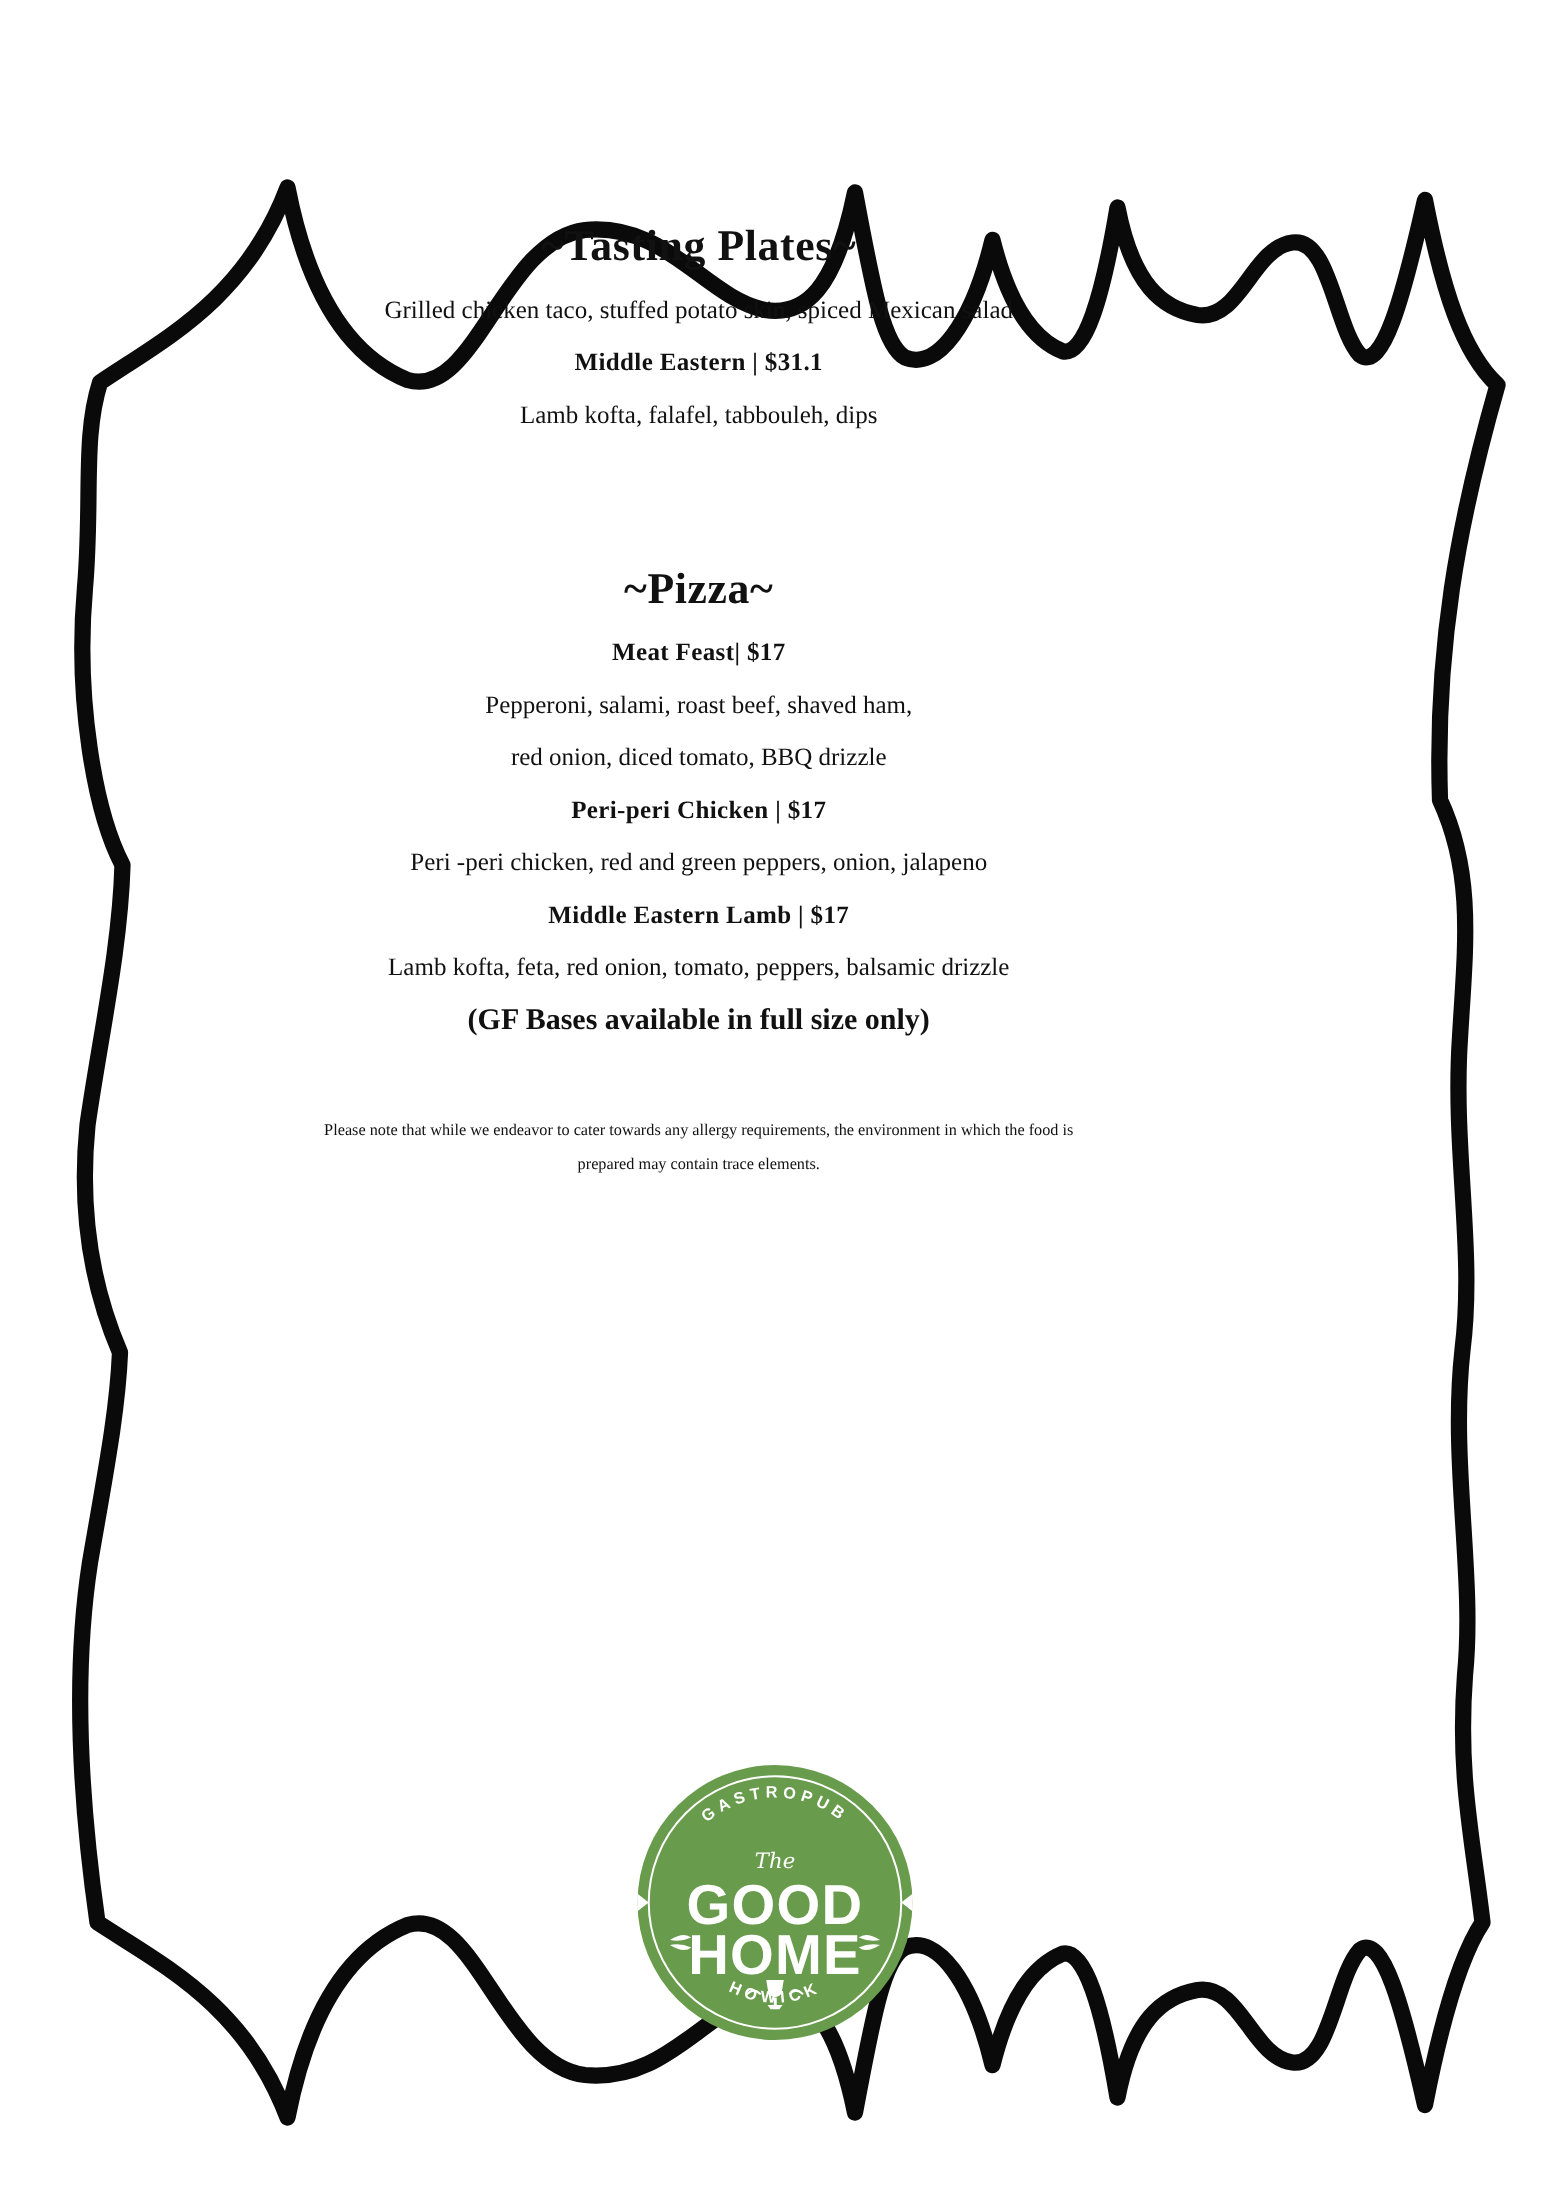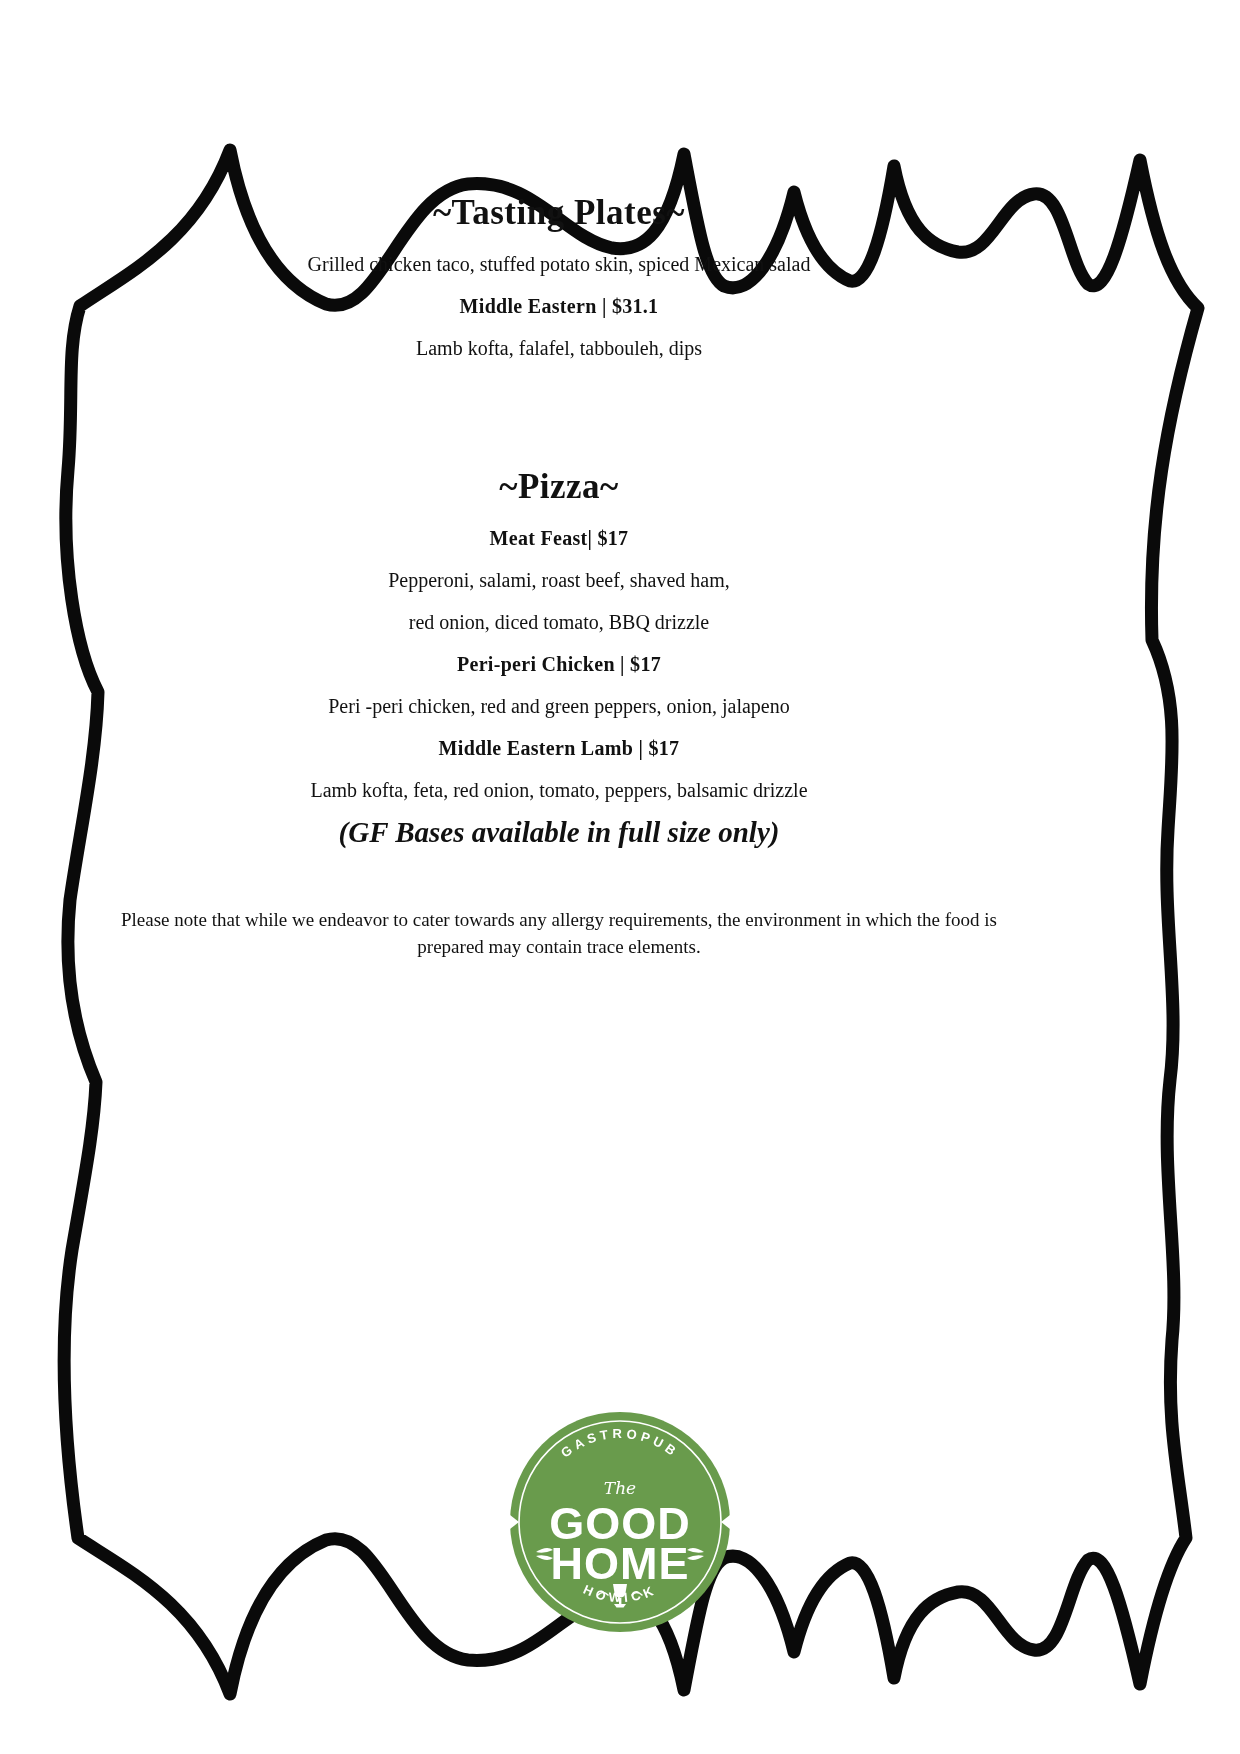--- a/index.html
+++ b/index.html
@@ -5,26 +5,26 @@
   html,body { margin:0; padding:0; }
   body {
     width:1240px; height:1754px; background:#ffffff; position:relative;
     overflow:hidden; font-family:"Liberation Serif", serif; color:#111;
   }
   .frame-svg { position:absolute; left:0; top:0; width:1240px; height:1754px; }
   .content {
     position:absolute; left:0; top:0; width:1118px; text-align:center;
   }
   .sec-title { font-weight:bold; font-size:35px; line-height:46px; letter-spacing:.5px; }
-  .t1 { padding-top:174px;margin-top:16px; }
+  .t1 { padding-top:174px; }
   .t2 { padding-top:102px; }
   .mi-label { font-weight:bold; font-size:20px; line-height:27px; padding-top:15px; letter-spacing:.3px; }
   .mi-desc  { font-size:20px; line-height:27px; padding-top:15px; }
-  .gf-note  { font-weight:bold; font-size:29px; line-height:33px; padding-top:12px;font-style:italic; }
-  .allergy  { padding-top:57px; font-size:19px; line-height:27px; white-space:nowrap; }
+  .gf-note  { font-weight:bold; font-size:24px; line-height:33px; padding-top:12px; }
+  .allergy  { padding-top:57px; font-size:13px; line-height:27px; white-space:nowrap; }
   .logo-wrap { position:absolute; left:510px; top:1412px; width:220px; height:220px; }
 </style>
 </head>
 <body>
 
 <svg class="frame-svg" viewBox="0 0 1240 1754" aria-hidden="true">
   <path fill="none" stroke="#0a0a0a" stroke-width="13" stroke-linejoin="round" stroke-linecap="round" d="M 80 306
        C 130 272, 196 240, 230 150
        C 244 222, 272 282, 326 304
        C 380 320, 402 192, 468 184

